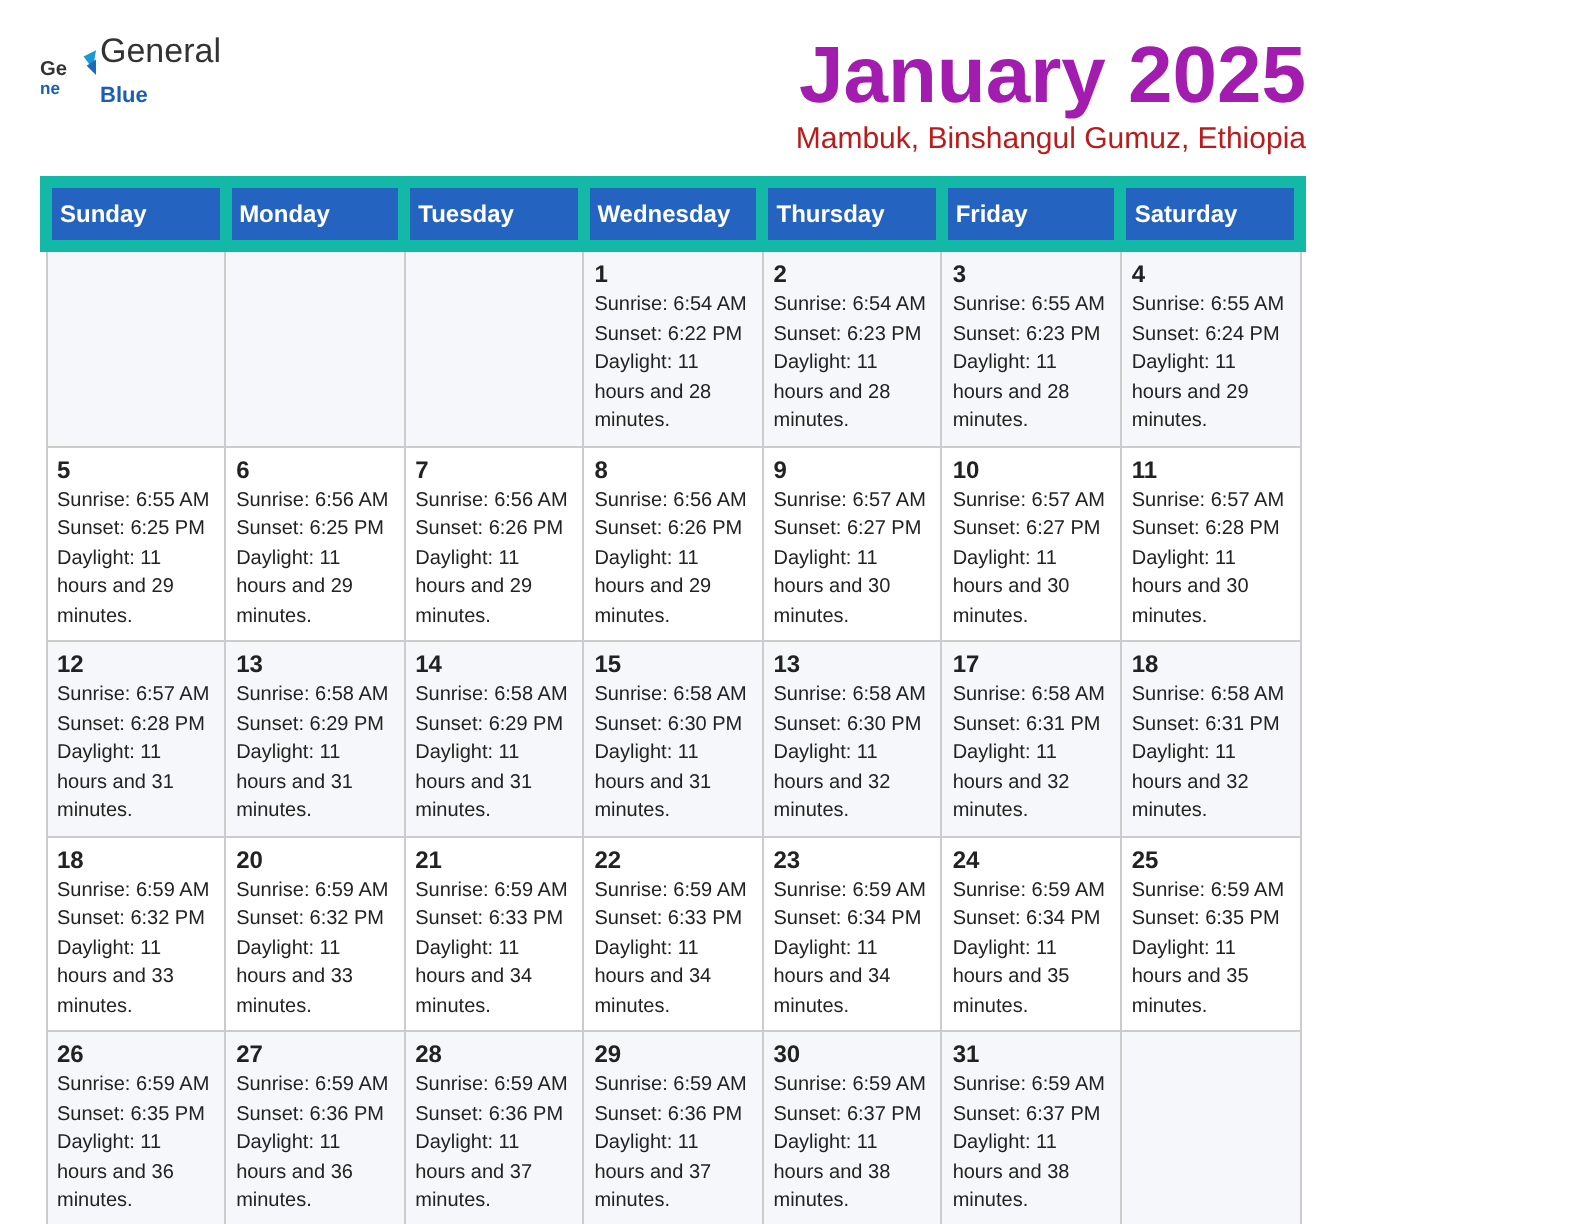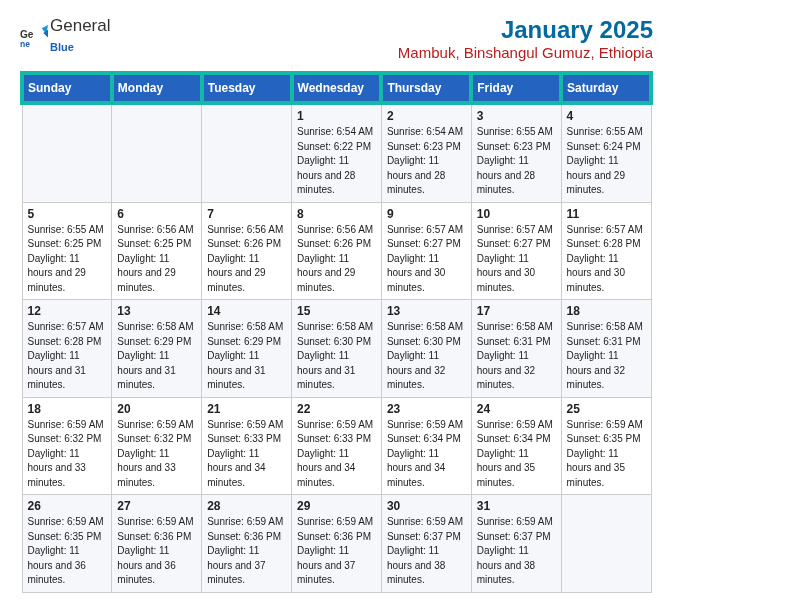--- a/index.html
+++ b/index.html
@@ -32,42 +32,42 @@
     }
     .logo-icon {
       width: 28px;
       height: 28px;
       margin-right: 2px;
     }
     .title-block {
       text-align: right;
     }
     .main-title {
-      font-size: 24px;
+      font-size: 40px;
       font-weight: bold;
-      color: #0369a1;
+      color: #a21caf;
     }
     .subtitle {
       font-size: 15px;
       color: #b91c1c;
       font-weight: normal;
     }
     table {
       width: 100%;
       border-collapse: collapse;
       table-layout: fixed;
     }
     thead tr th {
       background-color: #2563c0;
       color: #fff;
       font-size: 12px;
       font-weight: bold;
       padding: 6px 4px;
       text-align: left;
-      border: 4px solid #14b8a6;
+      border: 6px solid #14b8a6;
     }
     tbody tr td {
       border: 1px solid #ccc;
       vertical-align: top;
       padding: 4px 5px;
       font-size: 10.5px;
       color: #222;
       height: 74px;
       background: #fff;
     }

